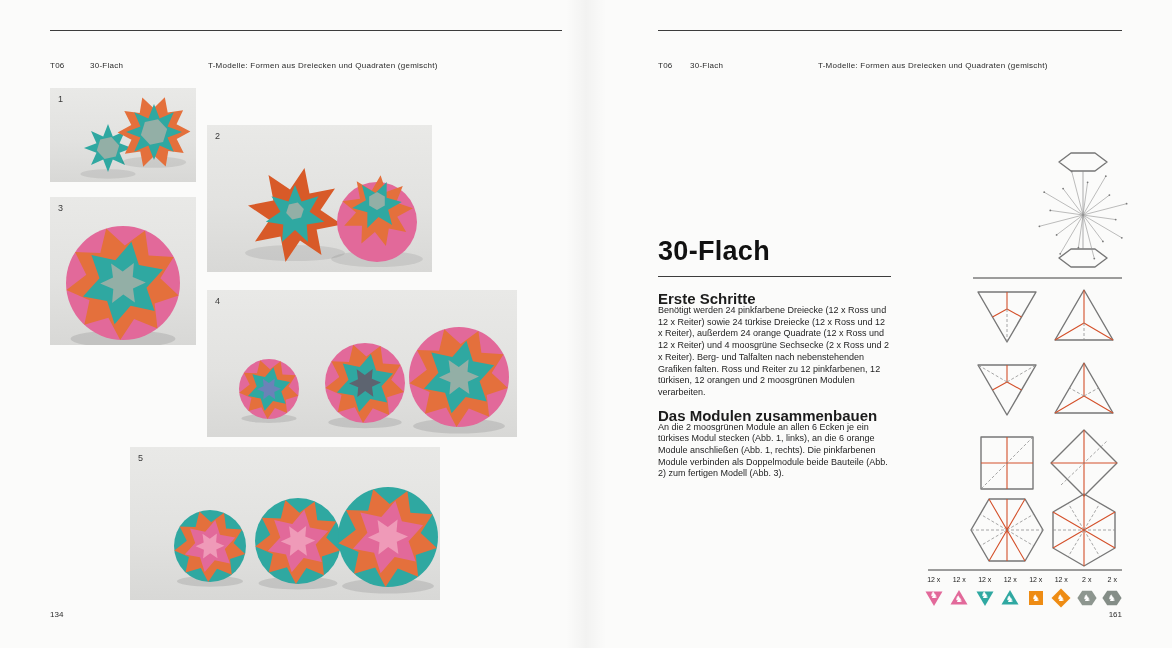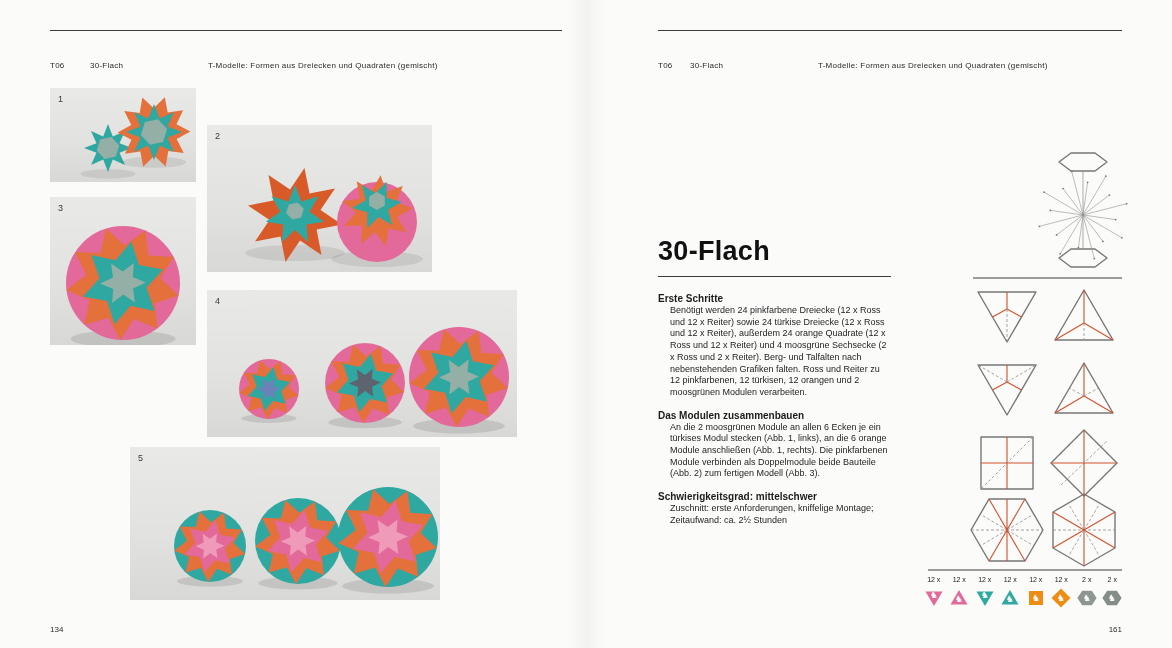--- a/index.html
+++ b/index.html
@@ -2,29 +2,29 @@
 <html><head>
 <meta charset="utf-8">
 <style>
   html,body{margin:0;padding:0;}
   body{width:1172px;height:648px;position:relative;overflow:hidden;
        background:#fbfbfa;font-family:"Liberation Sans",sans-serif;color:#1c1c1c;}
   .gutter{position:absolute;left:566px;top:0;width:40px;height:648px;
           background:linear-gradient(90deg,rgba(0,0,0,0) 0%,rgba(0,0,0,0.035) 50%,rgba(0,0,0,0) 100%);}
   .hdr{position:absolute;top:14px;font-size:8px;letter-spacing:.25px;color:#2b2b2b;white-space:nowrap;margin-top:47px;}
   .hrule{position:absolute;top:30px;height:1px;background:#3c3c3c;}
-  .pagenum{position:absolute;top:625px;font-size:8px;color:#2b2b2b;}
+  .pagenum{position:absolute;top:610px;font-size:8px;color:#2b2b2b;}
   .photo{position:absolute;background:linear-gradient(180deg,#e9e9e7 0%,#e2e2e0 55%,#d8d8d6 100%);}
   .photo svg{position:absolute;left:0;top:0;}
   .photo .num{position:absolute;top:6px;left:8px;font-size:9px;color:#3a3a3a;}
   .text-col{position:absolute;left:658px;top:236px;width:233px;}
   .text-col h1{margin:0;font-size:27px;line-height:30px;font-weight:700;letter-spacing:.3px;color:#111;}
   .title-rule{height:1px;background:#3c3c3c;margin:10px 0 16px 0;}
-  .section h3{margin:0;font-size:10px;line-height:12px;font-weight:700;}
-  .section p{margin:0 0 11px 12px;font-size:9px;line-height:11.7px;color:#1e1e1e;}
+  .section h3{margin:0;font-size:15px;line-height:12px;font-weight:700;}
+  .section p{margin:0 0 11px 0;font-size:9px;line-height:11.7px;color:#1e1e1e;}
   .diagram-panel{position:absolute;left:920px;top:132px;}
   .parts-row{position:absolute;left:921px;top:574px;width:204px;display:flex;}
   .part{width:25.5px;text-align:center;}
   .part .cnt{font-size:7px;color:#222;line-height:12px;margin-bottom:2px;white-space:nowrap;}
   .outl{fill:none;stroke:#777;stroke-width:1.4;stroke-linejoin:round;}
   .fold{stroke:#d4512b;stroke-width:1.1;fill:none;}
   .dash{stroke:#8f8f8f;stroke-width:.8;fill:none;stroke-dasharray:3 2;}
   .thin{stroke:#8a8a8a;stroke-width:.7;fill:none;}
 </style>
 </head>
@@ -127,24 +127,20 @@
   <div class="text-col">
     <h1>30-Flach</h1>
     <div class="title-rule"></div>
     <div class="section">
       <h3>Erste Schritte</h3>
       <p>Benötigt werden 24 pinkfarbene Dreiecke (12 x Ross und 12 x Reiter) sowie 24 türkise Dreiecke (12 x Ross und 12 x Reiter), außerdem 24 orange Quadrate (12 x Ross und 12 x Reiter) und 4 moosgrüne Sechsecke (2 x Ross und 2 x Reiter). Berg- und Talfalten nach nebenstehenden Grafiken falten. Ross und Reiter zu 12 pinkfarbenen, 12 türkisen, 12 orangen und 2 moosgrünen Modulen verarbeiten.</p>
     </div>
     <div class="section">
       <h3>Das Modulen zusammenbauen</h3>
       <p>An die 2 moosgrünen Module an allen 6 Ecken je ein türkises Modul stecken (Abb. 1, links), an die 6 orange Module anschließen (Abb. 1, rechts). Die pinkfarbenen Module verbinden als Doppelmodule beide Bauteile (Abb. 2) zum fertigen Modell (Abb. 3).</p>
-    </div>
-    <div class="section">
-      <h3>Schwierigkeitsgrad: mittelschwer</h3>
-      <p>Zuschnitt: erste Anforderungen, kniffelige Montage; Zeitaufwand: ca. 2½ Stunden</p>
     </div>
   </div>
 
   <svg class="diagram-panel" width="245" height="446">
 
     <g>
       <polygon class="outl" points="139,30 151,21 175,21 187,30 175,39 151,39"></polygon>
       <polygon class="outl" points="139,126 151,117 175,117 187,126 175,135 151,135"></polygon>
       <line class="thin" x1="163" y1="39" x2="163" y2="117"></line>
       <g id="rays">

